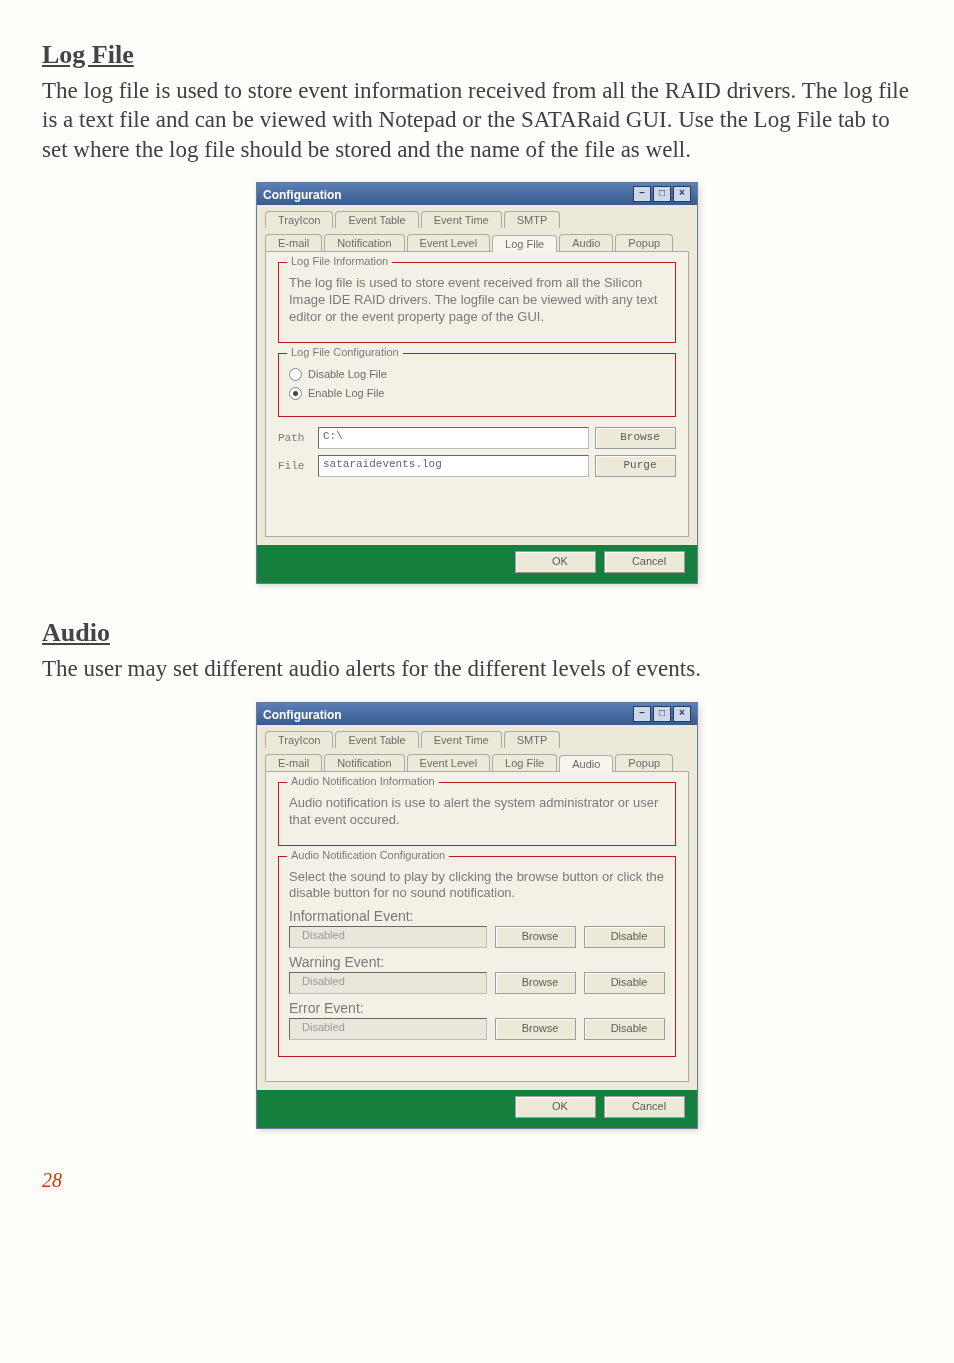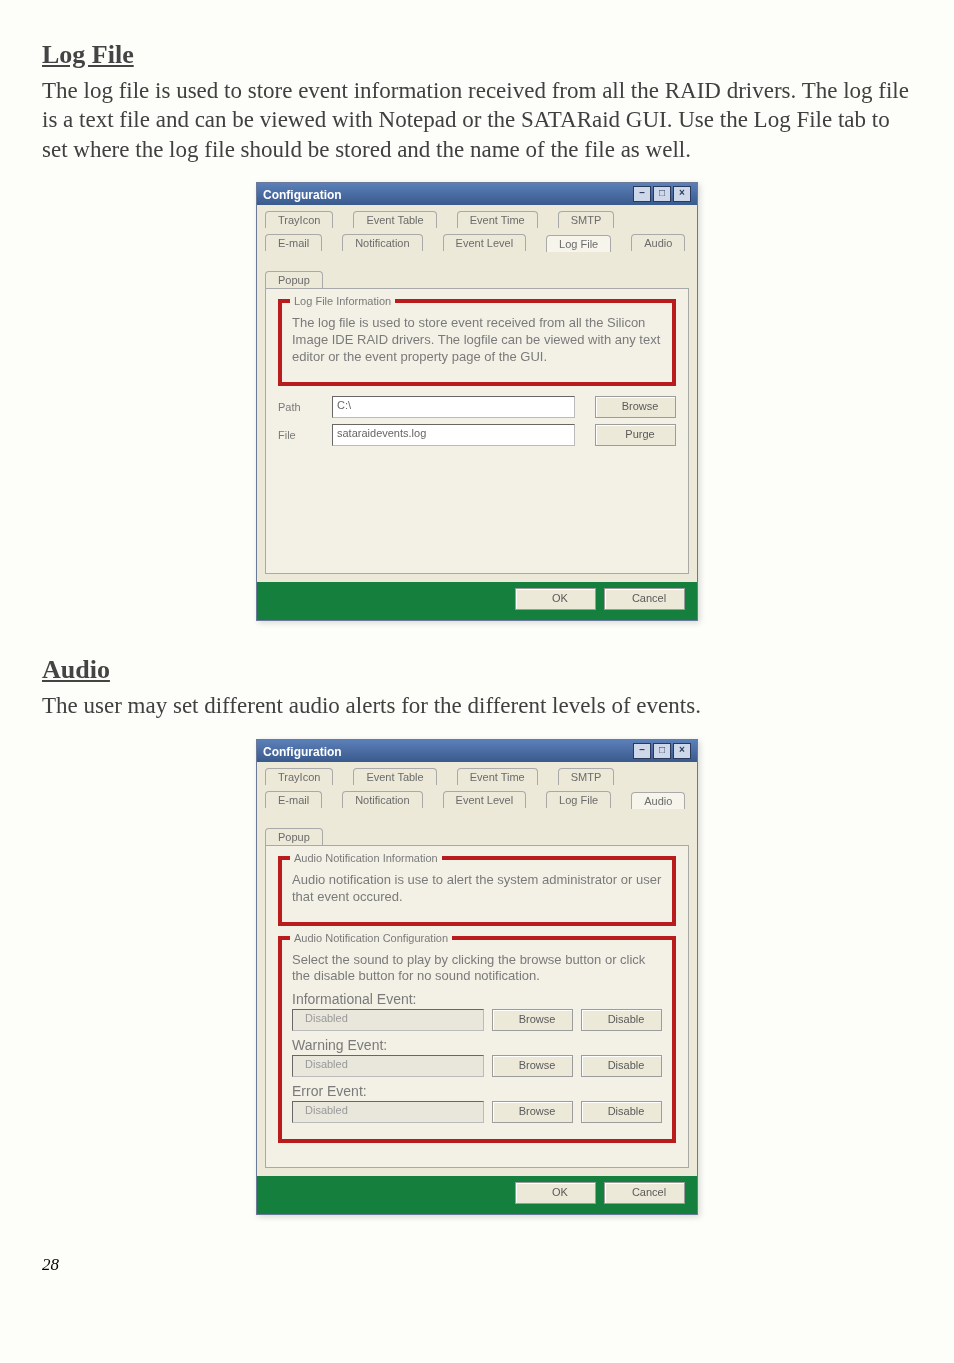--- a/index.html
+++ b/index.html
@@ -21,22 +21,22 @@
   }
   p.body {
     font-family: "Palatino Linotype", Georgia, serif;
     font-size: 23px;
     line-height: 1.28;
     margin: 0 0 18px 0;
     color: #404040;
   }
   .page-num {
     font-style: italic;
-    font-size: 17px;
-    color: #000000;
+    font-size: 20px;
+    color: #c2410c;
     margin-top: 40px;
   }
   .dialog {
     width: 440px;
     margin: 6px auto 34px auto;
     background: #ece9d8;
     border: 1px solid #6b7a99;
     box-shadow: 2px 2px 6px rgba(0,0,0,0.15);
     font-family: Tahoma, Arial, sans-serif;
     font-size: 11px;
@@ -60,21 +60,21 @@
     color: #2a3a5c;
     font-size: 10px;
     line-height: 12px;
     text-align: center;
     font-family: Arial, sans-serif;
   }
   .tabs {
     padding: 6px 8px 0 8px;
     display: flex;
     flex-wrap: wrap;
-    gap: 20px;
+    gap: 2px;
     font-size: 11px;
   }
   .tab {
     background: #ece9d8;
     border: 1px solid #a9a9a9;
     border-bottom: none;
     padding: 2px 12px;
     color: #6b6b6b;
     border-radius: 4px 4px 0 0;
   }
@@ -84,21 +84,21 @@
     top: 1px;
   }
   .tabbody {
     border: 1px solid #a9a9a9;
     margin: 0 8px 8px 8px;
     background: #f3f1e6;
     padding: 10px 12px 14px 12px;
     min-height: 260px;
   }
   .group {
-    border: 4px solid #b91c1c;
+    border: 1px solid #b91c1c;
     padding: 8px 10px 10px 10px;
     margin-bottom: 10px;
     position: relative;
   }
   .group-title {
     position: absolute;
     top: -8px;
     left: 8px;
     background: #f3f1e6;
     padding: 0 4px;
@@ -125,22 +125,23 @@
     align-items: center;
     justify-content: center;
     background: #fff;
   }
   .radio .dot {
     width: 5px; height: 5px; background: #444; border-radius: 50%;
   }
   .form-row {
     display: flex;
     align-items: center;
-    gap: 20px;
+    gap: 6px;
     margin: 6px 0;
+    font-family: Liberation Mono, monospace;
   }
   .label { width: 34px; color:#7a7a7a; }
   .textfield {
     flex: 1;
     background: #fff;
     border: 1px inset #bbb;
     padding: 2px 4px;
     height: 16px;
     font-size: 11px;
     color: #666;
@@ -198,20 +199,33 @@
     <div class="tab">Event Level</div>
     <div class="tab active">Log File</div>
     <div class="tab">Audio</div>
     <div class="tab">Popup</div>
   </div>
   <div class="tabbody">
     <div class="group">
       <span class="group-title">Log File Information</span>
       <div class="desc">The log file is used to store event received from all the Silicon Image IDE RAID drivers. The logfile can be viewed with any text editor or the event property page of the GUI.</div>
     </div>
+    <div class="group">
+      <span class="group-title">Log File Configuration</span>
+      <div class="radio-row">
+        <span class="radio"></span>
+        <span>Disable Log File</span>
+      </div>
+      <div class="radio-row">
+        <span class="radio">
+            <span class="dot"></span>
+          </span>
+        <span>Enable Log File</span>
+      </div>
+    </div>
     <div class="form-row">
       <span class="label">Path</span>
       <div class="textfield">C:\</div>
       <div class="dbtn">Browse</div>
     </div>
     <div class="form-row">
       <span class="label">File</span>
       <div class="textfield">sataraidevents.log</div>
       <div class="dbtn">Purge</div>
     </div>

